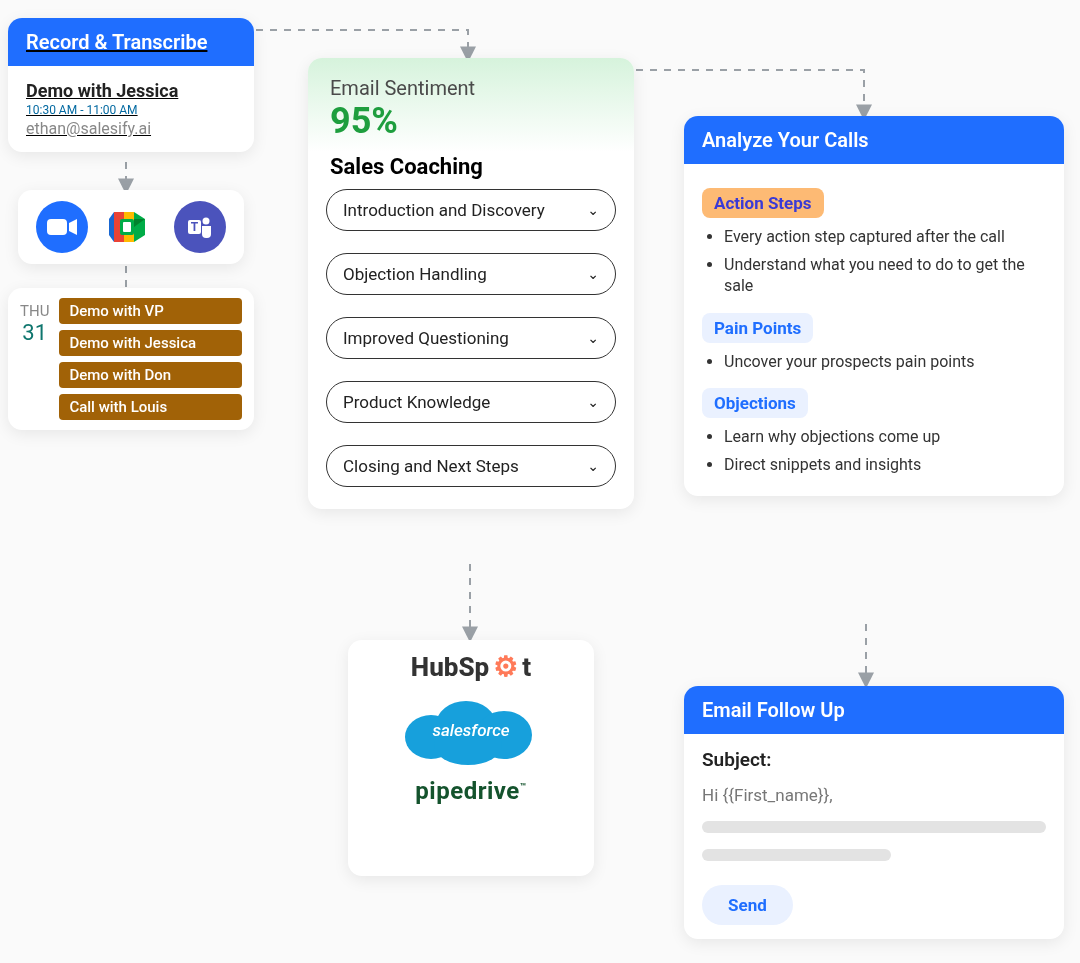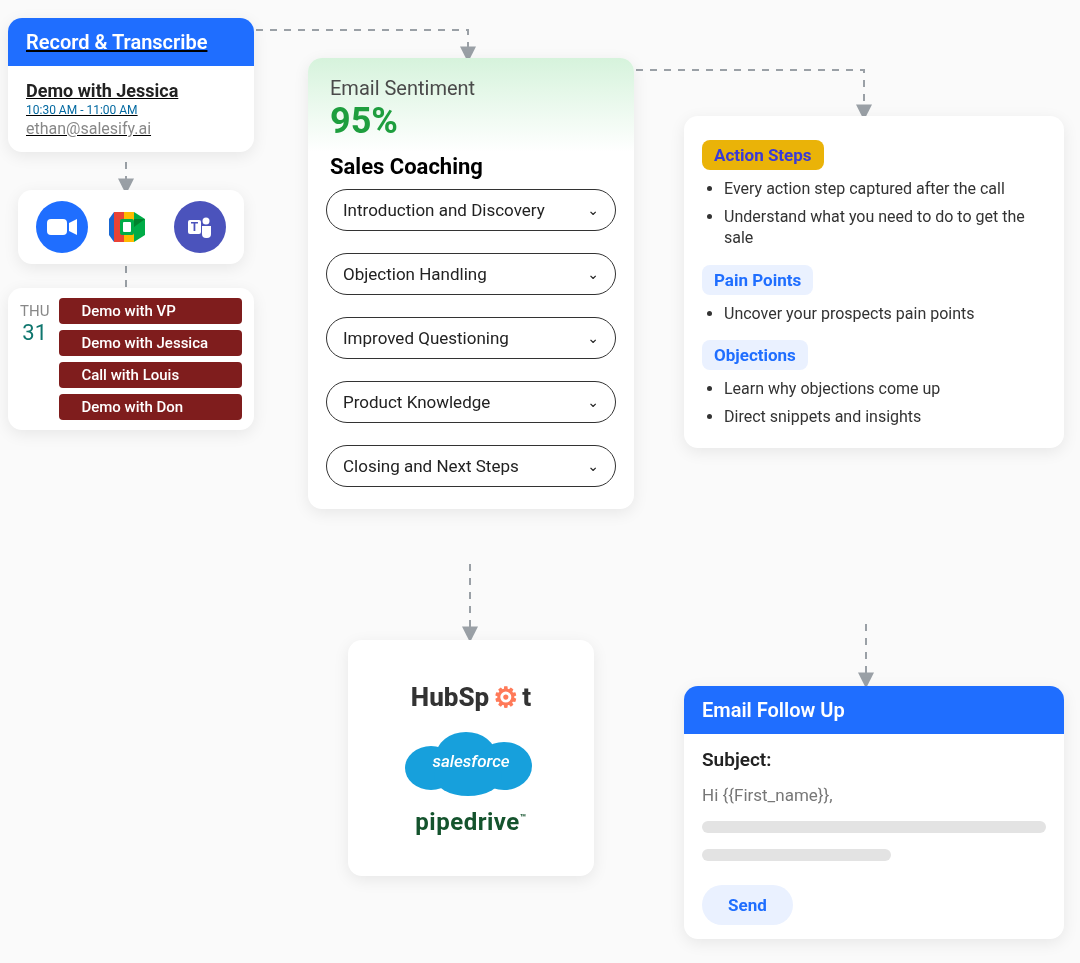--- a/index.html
+++ b/index.html
@@ -43,21 +43,21 @@
     width: 52px; height: 52px; border-radius: 50%;
     display: flex; align-items: center; justify-content: center;
   }
 
   
   #calendar { top: 288px; left: 8px; width: 246px; padding: 10px 12px; display:flex; gap:10px;}
   #calendar .day { text-align:center; color:#888; font-size:15px; padding-top:4px;}
   #calendar .day .num { font-size:22px; color:#0f766e; }
   #calendar .events { flex:1; display:flex; flex-direction:column; gap:6px; }
   #calendar .event {
-    background:#7f1d1d; color:#fff; font-size:15px; padding:4px 22px;
+    background:#a16207; color:#fff; font-size:15px; padding:4px 10px;
     border-radius:4px; font-weight:500;
   }
 
   
   #coaching { top: 58px; left: 308px; width: 326px; }
   #coaching .sent-head {
     background: linear-gradient(#d6f3dc, #ffffff);
     border-radius:14px 14px 0 0;
     padding: 18px 22px 10px 22px;
   }
@@ -67,38 +67,38 @@
   #coaching .pills { padding: 0 18px 22px 18px; display:flex; flex-direction:column; gap:22px;}
   .pill {
     border:1.5px solid #333; border-radius:999px;
     padding:10px 16px; font-size:17px; color:#222;
     display:flex; justify-content:space-between; align-items:center;
   }
   .pill .chev { font-size:14px; }
 
   
   #integrations { top: 640px; left: 348px; width: 246px; height: 236px;
-    display:flex; flex-direction:column; align-items:center; justify-content:center; gap:4px;
+    display:flex; flex-direction:column; align-items:center; gap:4px;
     padding:10px;
   }
   .hubspot { font-size:26px; font-weight:800; color:#333; display:flex; align-items:center; gap:4px;}
   .hubspot .sprocket { color:#ff7a59; font-size:28px; font-weight:900;}
   .salesforce-cloud {
     width:150px; height:70px; position:relative; margin:8px 0;
   }
   .salesforce-cloud svg { width:100%; height:100%; }
   .salesforce-text { position:absolute; top:50%; left:50%; transform:translate(-50%,-50%);
     color:#fff; font-style:italic; font-weight:500; font-size:17px; }
   .pipedrive { font-size:24px; font-weight:700; color:#14532d; letter-spacing:0.5px;}
   .pipedrive sup { font-size:10px; }
 
   
   #analyze { top: 116px; left: 684px; width: 380px; }
   #analyze .section-label {
-    display:inline-block; background:#eab308; color:#3a3ad6;
+    display:inline-block; background:#fdba74; color:#3a3ad6;
     font-weight:700; font-size:17px; padding:5px 12px; border-radius:8px;
     margin: 10px 0 8px 0;
   }
   #analyze .section-label.blue { color:#1f6eff; background:#eaf1ff; }
   #analyze ul { list-style: disc; padding-left: 22px; color:#333; font-size:16px; }
   #analyze li { margin-bottom:6px; line-height:1.35; }
 
   
   #email { top: 686px; left: 684px; width: 380px; }
   #email .subj { font-size:19px; font-weight:600; color:#222; }
@@ -174,22 +174,22 @@
 </div>
 
 <div id="calendar" class="card">
   <div class="day">
     <div>THU</div>
     <div class="num">31</div>
   </div>
   <div class="events">
     <div class="event">Demo with VP</div>
     <div class="event">Demo with Jessica</div>
+    <div class="event">Demo with Don</div>
     <div class="event">Call with Louis</div>
-    <div class="event">Demo with Don</div>
   </div>
 </div>
 
 <div id="coaching" class="card">
   <div class="sent-head">
     <div class="sent-label">Email Sentiment</div>
     <div class="sent-val">95%</div>
   </div>
   <div class="sc-title">Sales Coaching</div>
   <div class="pills">
@@ -228,20 +228,21 @@
       <ellipse cx="70" cy="30" rx="30" ry="24" fill="#17a0dc"></ellipse>
       <ellipse cx="108" cy="40" rx="28" ry="24" fill="#17a0dc"></ellipse>
       <ellipse cx="72" cy="50" rx="34" ry="20" fill="#17a0dc"></ellipse>
     </svg>
     <div class="salesforce-text">salesforce</div>
   </div>
   <div class="pipedrive"><span>pipedrive</span><sup>™</sup></div>
 </div>
 
 <div id="analyze" class="card">
+  <div class="card-header">Analyze Your Calls</div>
   <div class="card-body">
     <div class="section-label">Action Steps</div>
     <ul>
       <li>Every action step captured after the call</li>
       <li>Understand what you need to do to get the sale</li>
     </ul>
     <div class="section-label blue">Pain Points</div>
     <ul>
       <li>Uncover your prospects pain points</li>
     </ul>

